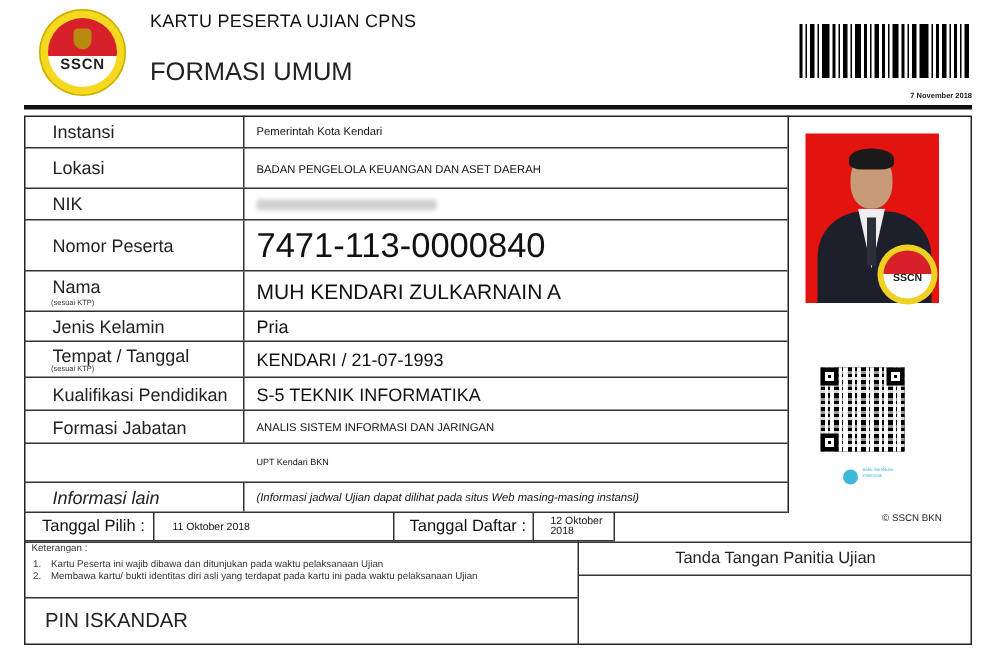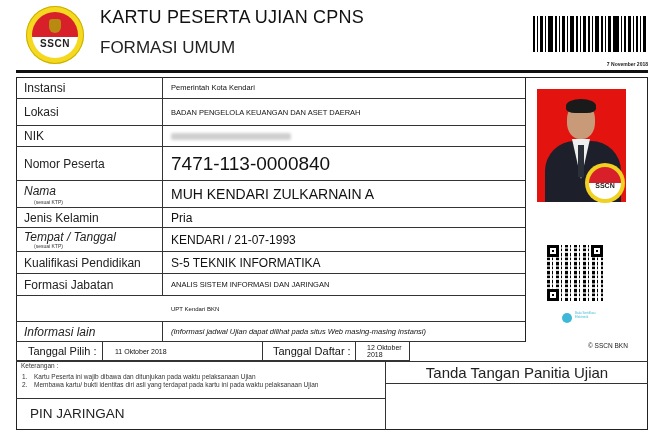--- a/index.html
+++ b/index.html
@@ -6,55 +6,55 @@
   body { width:656px; height:438px; background:#ffffff; position:relative; overflow:hidden;
          font-family:"Liberation Sans", sans-serif; color:#111; }
   .abs { position:absolute; }
   .logo { left:26px; top:6px; width:58px; height:58px; border-radius:50%;
           background:#f5d820; box-shadow:0 0 0 1px #c9b000 inset; }
   .logo .inner { position:absolute; left:6px; top:6px; width:46px; height:46px; border-radius:50%;
           background:linear-gradient(180deg,#d8202a 0%,#d8202a 55%,#ffffff 55%,#ffffff 100%); overflow:hidden; }
   .logo .bird { position:absolute; left:17px; top:7px; width:12px; height:14px; background:#b88a10; border-radius:3px 3px 6px 6px; }
   .logo .txt { position:absolute; left:0; right:0; top:26px; text-align:center; font-weight:bold;
           font-size:10px; color:#222; letter-spacing:0.5px; }
-  .title { left:100px; top:7px; font-size:18px; letter-spacing:0.2px; color:#111; }
+  .title { left:100px; top:7px; font-size:12px; letter-spacing:0.2px; color:#111; }
   .subtitle { left:100px; top:38px; font-size:17px; color:#222; }
   .barcode { left:533px; top:16px; width:115px; height:36px; display:flex; align-items:stretch; }
   .barcode i { display:block; background:#000; margin-right:2px; }
   .printdate { left:570px; top:61px; font-size:5px; font-weight:bold; color:#222; width:78px; text-align:right; }
   .topline { left:16px; top:70px; width:632px; height:3px; background:#111; }
 
   .card { left:16px; top:77px; width:632px; height:353px; border:1.5px solid #222; box-sizing:border-box; }
   .vsplit-main { left:525px; top:77px; width:1px; height:265px; background:#222; }
 
   .row { position:absolute; left:16px; width:509px; border-bottom:1px solid #333; box-sizing:border-box; }
   .row .lbl { position:absolute; left:0; top:0; bottom:0; width:147px; border-right:1px solid #333;
-              padding-left:8px; box-sizing:border-box; display:flex; align-items:center; font-size:12px; color:#222; }
+              padding-left:19px; box-sizing:border-box; display:flex; align-items:center; font-size:12px; color:#222; }
   .row .lbl .sub { position:absolute; left:18px; bottom:2px; font-size:5px; color:#333; }
-  .row .lbl .main-t { position:relative; top:-3px;font-style:italic; }
+  .row .lbl .main-t { position:relative; top:-3px; }
   .row .val { position:absolute; left:155px; top:0; bottom:0; right:4px; display:flex; align-items:center; color:#111; }
   .v-small { font-size:7.5px; }
   .v-med { font-size:12px; }
-  .v-big { font-size:19px; }
+  .v-big { font-size:23px; }
   .v-large { font-size:14px; }
   .v-tiny { font-size:6px; }
   .blur { width:120px; height:7px; background:#cfcfcf; filter:blur(1.5px); border-radius:2px; }
 
   .date-row { left:16px; top:342px; width:393px; height:19px; border-bottom:1px solid #333; box-sizing:border-box; }
   .date-row .c { position:absolute; top:0; bottom:0; display:flex; align-items:center; }
   .vline { position:absolute; width:1px; background:#333; }
 
   .ket { left:21px; top:362px; font-size:6.5px; color:#333; }
   .ket-list { left:22px; top:373px; font-size:6.5px; color:#333; line-height:7.5px; }
   .ket-list span.n { display:inline-block; width:12px; }
   .pin-sep { left:16px; top:398px; width:369px; height:1px; background:#333; }
   .pin { left:30px; top:406px; font-size:13.5px; color:#222; }
   .sign-box-v { left:385px; top:361px; width:1px; height:69px; background:#333; }
   .sign-title { left:386px; top:361px; width:262px; height:23px; border-bottom:1px solid #333; box-sizing:border-box;
-                display:flex; align-items:center; justify-content:center; font-size:15px; color:#222; }
+                display:flex; align-items:center; justify-content:center; font-size:11px; color:#222; }
 
   .photo { left:537px; top:89px; width:89px; height:113px; background:#e3130f; overflow:hidden; }
   .photo .head { position:absolute; left:30px; top:14px; width:28px; height:36px; border-radius:45% 45% 45% 45%; background:#c89a78; }
   .photo .hair { position:absolute; left:29px; top:10px; width:30px; height:14px; border-radius:50% 50% 30% 30%; background:#1a1a1a; }
   .photo .suit { position:absolute; left:8px; top:52px; width:76px; height:70px; border-radius:30px 30px 0 0; background:#1d1f2a; }
   .photo .shirt { position:absolute; left:35px; top:50px; width:18px; height:40px; background:#eeeeee; clip-path:polygon(0 0,100% 0,50% 100%); }
   .photo .tie { position:absolute; left:41px; top:56px; width:6px; height:32px; background:#2b2f3a; }
   .stamp { left:585px; top:163px; width:40px; height:40px; border-radius:50%; background:#f0d020; }
   .stamp .inner { position:absolute; left:4px; top:4px; width:32px; height:32px; border-radius:50%;
           background:linear-gradient(180deg,#d8202a 0%,#d8202a 50%,#fff 50%); }
@@ -180,21 +180,21 @@
 </div>
 <div class="abs" style="left:409px;top:342px;width:1px;height:19px;background:#333;"></div>
 <div class="abs" style="left:16px;top:361px;width:632px;height:1px;background:#333;"></div>
 
 <div class="abs ket">Keterangan :</div>
 <div class="abs ket-list">
   <div><span class="n">1.</span><span>Kartu Peserta ini wajib dibawa dan ditunjukan pada waktu pelaksanaan Ujian</span></div>
   <div><span class="n">2.</span><span>Membawa kartu/ bukti identitas diri asli yang terdapat pada kartu ini pada waktu pelaksanaan Ujian</span></div>
 </div>
 <div class="abs pin-sep"></div>
-<div class="abs pin">PIN JARINGAN</div>
+<div class="abs pin">PIN ISKANDAR</div>
 
 <div class="abs sign-box-v"></div>
 <div class="abs sign-title">Tanda Tangan Panitia Ujian</div>
 
 <div class="abs photo">
   <div class="suit"></div>
   <div class="shirt"></div>
   <div class="tie"></div>
   <div class="head"></div>
   <div class="hair"></div>

